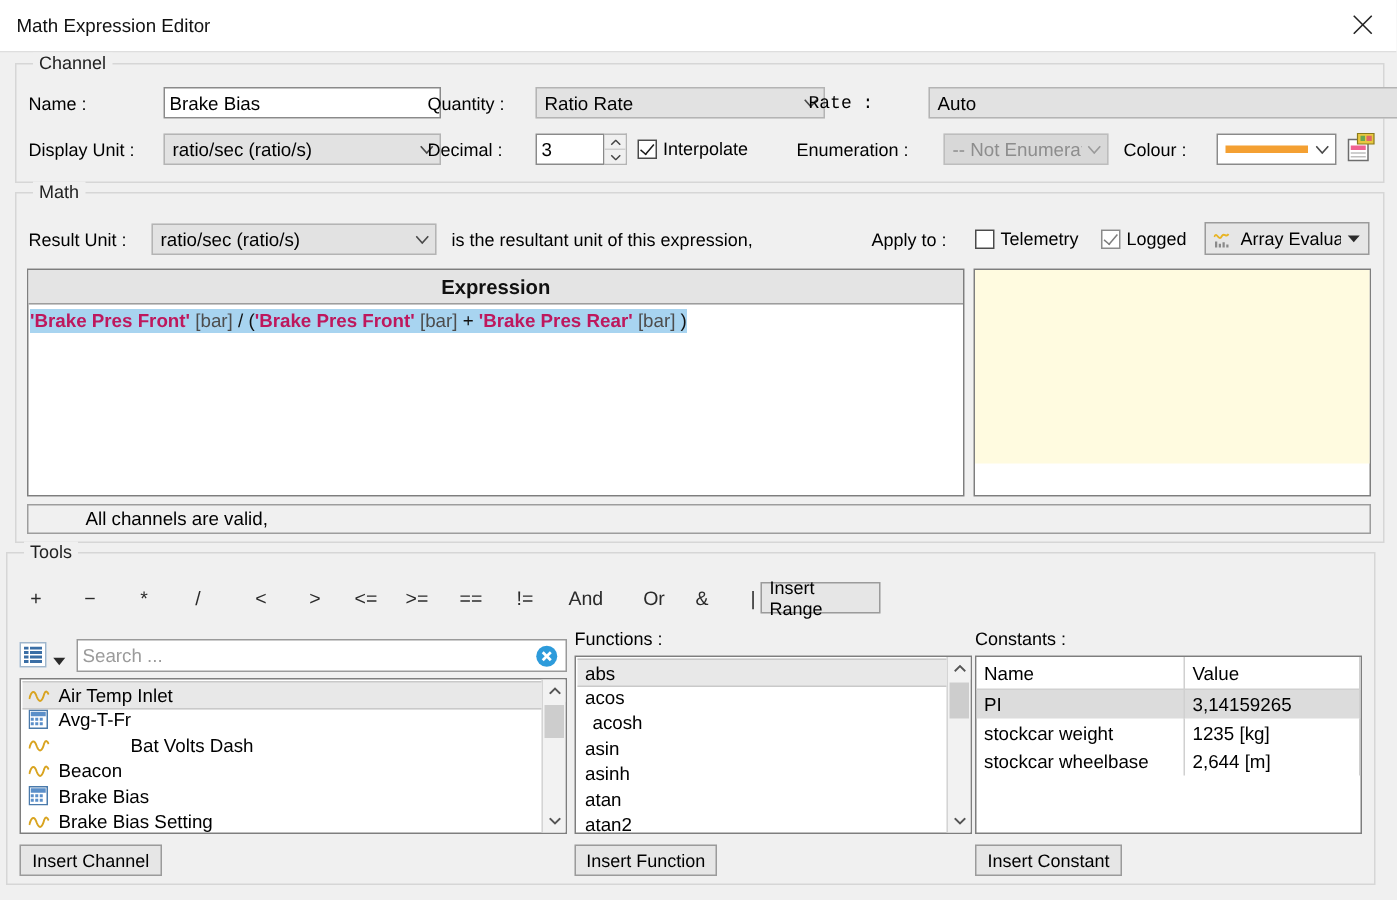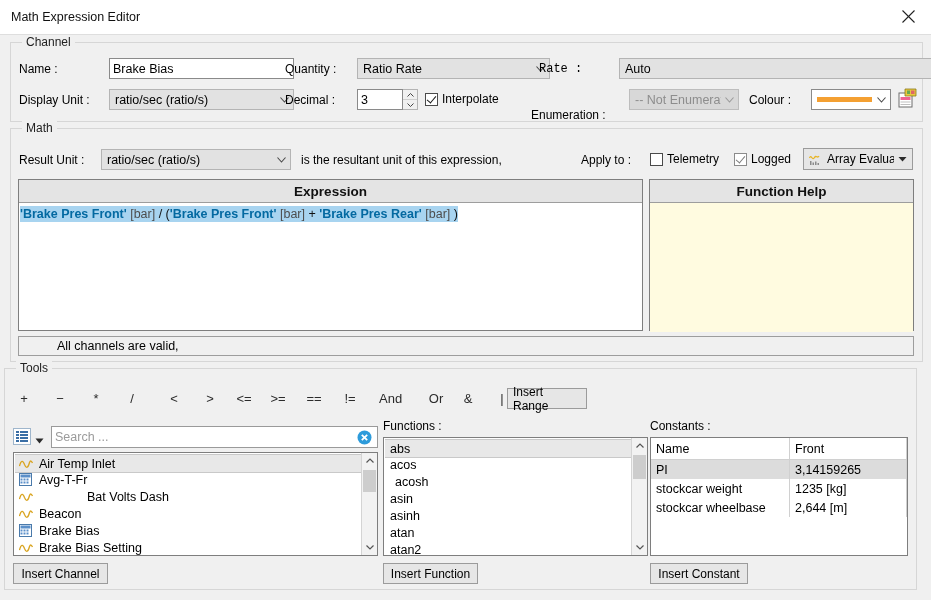--- a/index.html
+++ b/index.html
@@ -175,21 +175,21 @@
   }
   .expr-body {
     font-size: 12.5px;
     padding: 3px 0 0 1px;
     line-height: 16px;
   }
   .expr-sel {
     background: #a8d4f0;
     padding: 1px 0;
   }
-  .expr-ch { font-weight: bold; color: #0369a1; }
+  .expr-ch { font-weight: bold; color: #be185d; }
   .expr-unit { color: #4d4d4d; }
   .expr-op { color: #111; }
 
   
   .listbox {
     position: absolute;
     background: #fff;
     border: 1px solid #7e7e7e;
     box-sizing: border-box;
     overflow: hidden;
@@ -324,21 +324,21 @@
           </svg>
       </div>
     </div>
   </div>
 
   <label class="cbox" style="position:absolute; left:414px; top:49px;">
     <span class="box checked"></span>
     <span>Interpolate</span>
   </label>
 
-  <span class="lbl" style="position:absolute; left:520px; top:65px;">Enumeration :</span>
+  <span class="lbl" style="position:absolute; left:520px; top:50px;">Enumeration :</span>
   <div class="combo disabled" style="position:absolute; left:618px; top:46px; width:110px; height:21px; overflow:hidden;">
     <span style="overflow:hidden; white-space:nowrap;">-- Not Enumerated</span>
     <span class="chev">
       <svg width="9" height="6" viewBox="0 0 9 6">
           <polyline points="0.5,0.5 4.5,5 8.5,0.5" fill="none" stroke="#9a9a9a" stroke-width="1.1"></polyline>
         </svg>
     </span>
   </div>
 
   <span class="lbl" style="position:absolute; left:738px; top:50px;">Colour :</span>
@@ -404,21 +404,20 @@
         </svg>
     </span>
   </div>
 
   <div class="panel" style="left:7px; top:50px; width:625px; height:152px;">
     <div class="panel-head">Expression</div>
     <div class="expr-body" id="expr-body"><span class="expr-sel"><span class="expr-ch">'Brake Pres Front'</span><span class="expr-op"> </span><span class="expr-unit">[bar]</span><span class="expr-op">  / (</span><span class="expr-ch">'Brake Pres Front'</span><span class="expr-op"> </span><span class="expr-unit">[bar]</span><span class="expr-op">  + </span><span class="expr-ch">'Brake Pres Rear'</span><span class="expr-op"> </span><span class="expr-unit">[bar]</span><span class="expr-op">  )</span></span></div>
   </div>
 
   <div class="panel" style="left:638px; top:50px; width:265px; height:152px;">
-    <div class="panel-head">Function Help</div>
     <div style="background:#fffbe0; height:129px; font-size:12.5px; padding:2px 4px; box-sizing:border-box;"></div>
   </div>
 
   <div class="statusbar" style="left:7px; top:207px; width:896px; height:20px;padding-left:38px;">
     <span>All channels are valid,</span>
   </div>
 </div>
 
 <div class="group" style="left:4px; top:368px; width:911px; height:220px;">
   <span class="group-title">Tools</span>
@@ -598,21 +597,21 @@
   <div class="btn" style="position:absolute; left:378px; top:194px; width:95px; height:21px;">
     <span>Insert Function</span>
   </div>
 
   <span class="lbl" style="position:absolute; left:645px; top:50px;">Constants :</span>
   <div class="listbox" style="left:645px; top:68px; width:258px; height:119px;">
     <table class="grid" id="constants-grid">
       <thead>
           <tr id="constants-head">
             <th style="width: 128px;">Name</th>
-            <th>Front</th>
+            <th>Value</th>
           </tr>
         </thead>
       <tbody id="constants-body">
           <tr class="sel">
             <td>PI</td>
             <td>3,14159265</td>
           </tr>
           <tr>
             <td>stockcar weight</td>
             <td>1235 [kg]</td>

